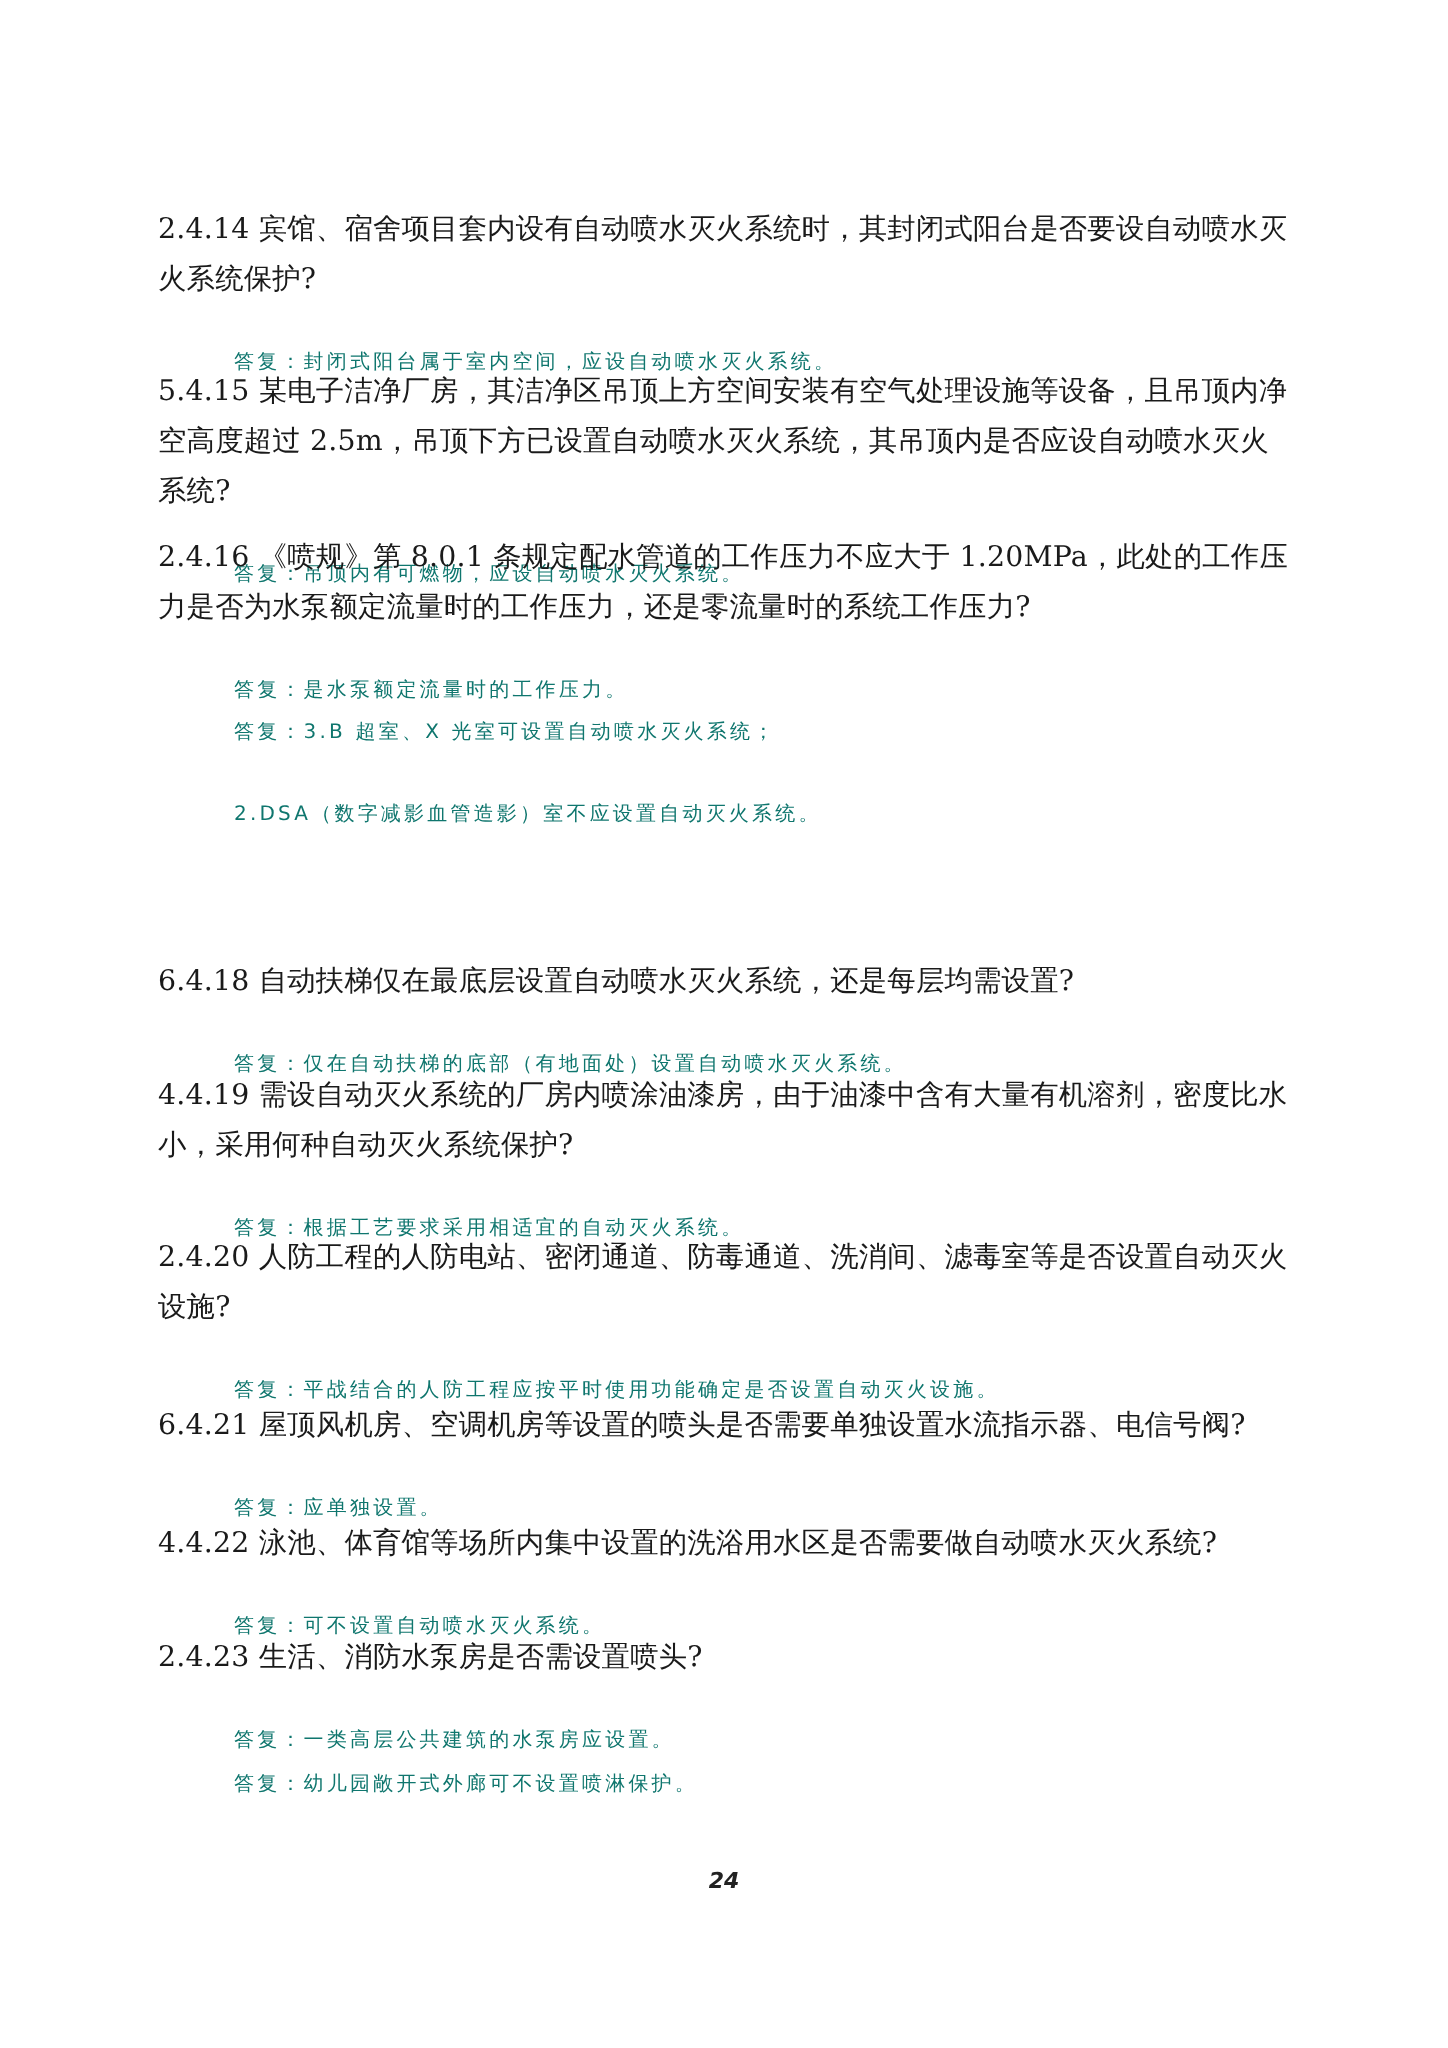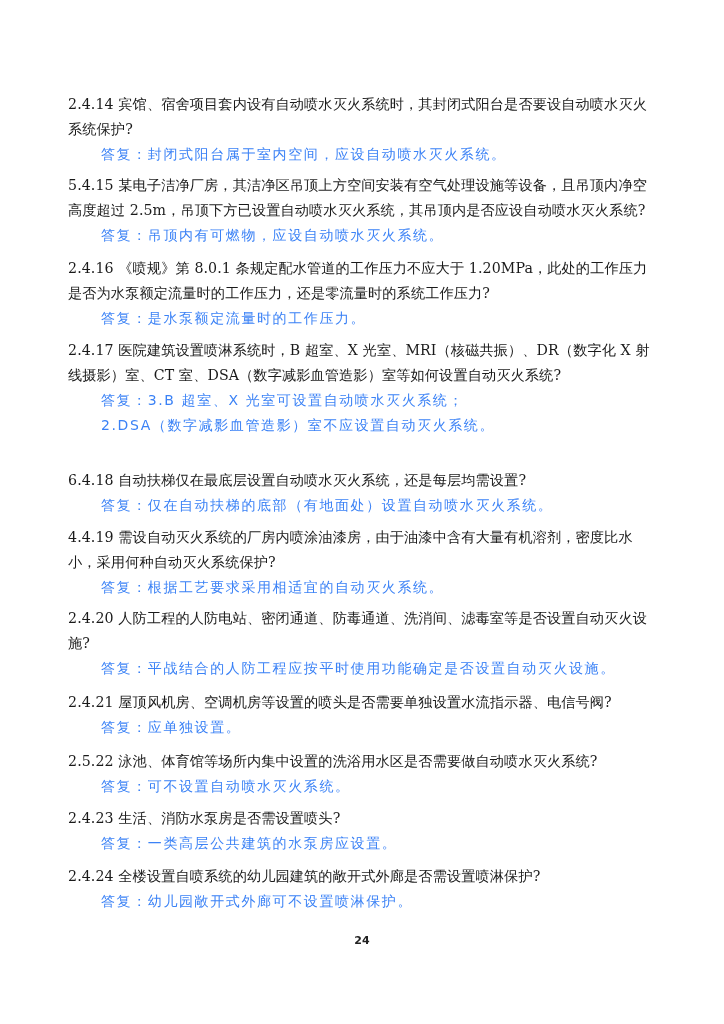--- a/index.html
+++ b/index.html
@@ -1,25 +1,25 @@
 <!DOCTYPE html>
 <html><head>
 <meta charset="utf-8">
 <style>
   html, body { margin: 0; padding: 0; background: #ffffff; }
   body { width: 724px; height: 1024px; position: relative; overflow: hidden;
          font-family: "DejaVu Serif", "Liberation Serif", serif; }
   .page { position: absolute; left: 68px; top: 0; width: 590px; }
   .qa { position: absolute; left: 0; width: 590px; }
-  .q { font-size: 14.2px; line-height: 25px; color: #1a1a1a; margin: 0; letter-spacing: 0.1px; }
-  .a { font-size: 14px; line-height: 25px; color: #3b82f6; margin: 0; padding-left: 33px;
+  .q { font-size: 14.2px; line-height: 25px; color: #1a1a1a; margin: 11px; letter-spacing: 0.1px; }
+  .a { font-size: 10px; line-height: 25px; color: #0f766e; margin: 16px; padding-left: 33px;
        font-family: "DejaVu Sans", "Liberation Sans", sans-serif; letter-spacing: 1.6px; }
   .a.cont { padding-left: 33px; }
   .pagenum { position: absolute; left: 0; width: 724px; top: 934px; text-align: center;
-             font-family: "DejaVu Sans", "Liberation Sans", sans-serif; font-size: 11px; color: #222; font-weight: bold; }
+             font-family: "DejaVu Sans", "Liberation Sans", sans-serif; font-size: 11px; color: #222; font-weight: bold; font-style: italic; }
 </style>
 </head>
 <body>
 
 <div class="page">
 
   <div class="qa" style="top:92px">
     <p class="q">2.4.14 宾馆、宿舍项目套内设有自动喷水灭火系统时，其封闭式阳台是否要设自动喷水灭火系统保护?</p>
     <p class="a">答复：封闭式阳台属于室内空间，应设自动喷水灭火系统。</p>
   </div>
@@ -28,55 +28,53 @@
     <p class="q">5.4.15 某电子洁净厂房，其洁净区吊顶上方空间安装有空气处理设施等设备，且吊顶内净空高度超过 2.5m，吊顶下方已设置自动喷水灭火系统，其吊顶内是否应设自动喷水灭火系统?</p>
     <p class="a">答复：吊顶内有可燃物，应设自动喷水灭火系统。</p>
   </div>
 
   <div class="qa" style="top:256px">
     <p class="q">2.4.16 《喷规》第 8.0.1 条规定配水管道的工作压力不应大于 1.20MPa，此处的工作压力是否为水泵额定流量时的工作压力，还是零流量时的系统工作压力?</p>
     <p class="a">答复：是水泵额定流量时的工作压力。</p>
   </div>
 
   <div class="qa" style="top:338px">
-    <p class="q">2.4.17 医院建筑设置喷淋系统时，B 超室、X 光室、MRI（核磁共振）、DR（数字化 X 射线摄影）室、CT 室、DSA（数字减影血管造影）室等如何设置自动灭火系统?</p>
     <p class="a">答复：3.B 超室、X 光室可设置自动喷水灭火系统；</p>
     <p class="a cont">2.DSA（数字减影血管造影）室不应设置自动灭火系统。</p>
   </div>
 
   <div class="qa" style="top:468px">
     <p class="q">6.4.18 自动扶梯仅在最底层设置自动喷水灭火系统，还是每层均需设置?</p>
     <p class="a">答复：仅在自动扶梯的底部（有地面处）设置自动喷水灭火系统。</p>
   </div>
 
   <div class="qa" style="top:525px">
     <p class="q">4.4.19 需设自动灭火系统的厂房内喷涂油漆房，由于油漆中含有大量有机溶剂，密度比水小，采用何种自动灭火系统保护?</p>
     <p class="a">答复：根据工艺要求采用相适宜的自动灭火系统。</p>
   </div>
 
   <div class="qa" style="top:606px">
     <p class="q">2.4.20 人防工程的人防电站、密闭通道、防毒通道、洗消间、滤毒室等是否设置自动灭火设施?</p>
     <p class="a">答复：平战结合的人防工程应按平时使用功能确定是否设置自动灭火设施。</p>
   </div>
 
   <div class="qa" style="top:690px">
-    <p class="q">2.4.21 屋顶风机房、空调机房等设置的喷头是否需要单独设置水流指示器、电信号阀?</p>
+    <p class="q">6.4.21 屋顶风机房、空调机房等设置的喷头是否需要单独设置水流指示器、电信号阀?</p>
     <p class="a">答复：应单独设置。</p>
   </div>
 
   <div class="qa" style="top:749px">
-    <p class="q">2.5.22 泳池、体育馆等场所内集中设置的洗浴用水区是否需要做自动喷水灭火系统?</p>
+    <p class="q">4.4.22 泳池、体育馆等场所内集中设置的洗浴用水区是否需要做自动喷水灭火系统?</p>
     <p class="a">答复：可不设置自动喷水灭火系统。</p>
   </div>
 
   <div class="qa" style="top:806px">
     <p class="q">2.4.23 生活、消防水泵房是否需设置喷头?</p>
     <p class="a">答复：一类高层公共建筑的水泵房应设置。</p>
   </div>
 
   <div class="qa" style="top:864px">
-    <p class="q">2.4.24 全楼设置自喷系统的幼儿园建筑的敞开式外廊是否需设置喷淋保护?</p>
     <p class="a">答复：幼儿园敞开式外廊可不设置喷淋保护。</p>
   </div>
 
 </div>
 
 <div class="pagenum">24</div>
 
 </body></html>

